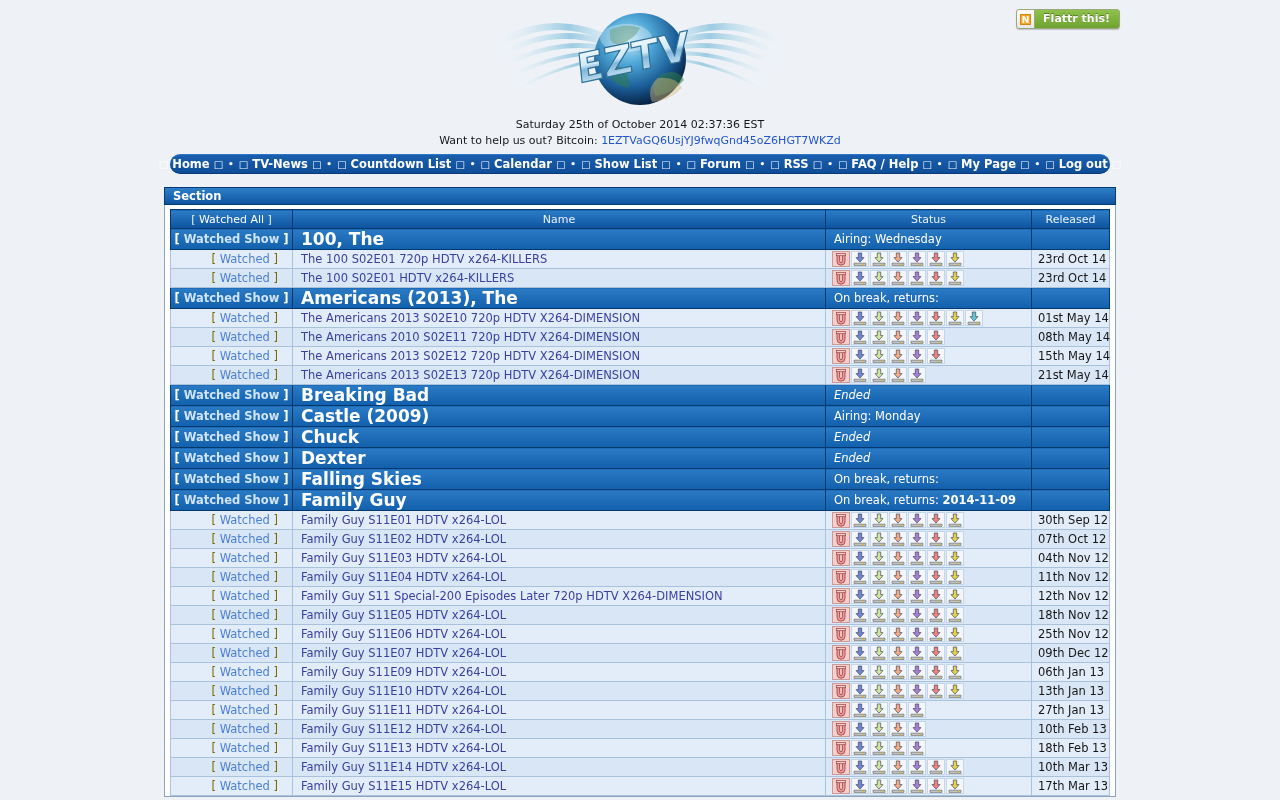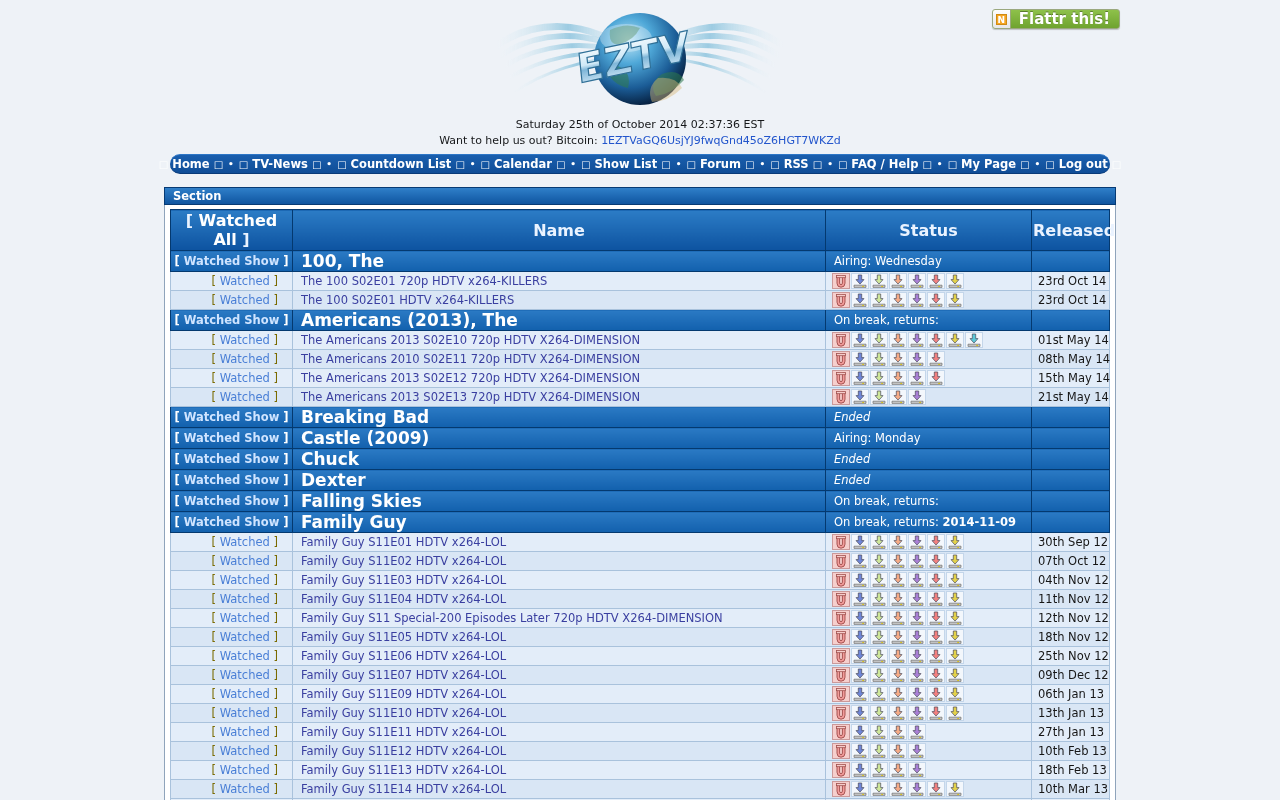--- a/index.html
+++ b/index.html
@@ -33,21 +33,21 @@
     width: 18px; background: linear-gradient(#fdfdfd,#e7e7e7);
     display:flex; align-items:center; justify-content:center;
     border-right: 1px solid #9aa87e;
   }
   #flattr .fl-ico i {
     display:block; width:11px; height:11px; background:#f5a623;
     border:1px solid #d08a12; font-style: normal; font-size: 9px;
     color:#fff; line-height: 10px; text-align:center; font-weight:bold;
   }
   #flattr .fl-txt {
-    color:#fff; font-size:15px; font-weight:bold; line-height:18px;
+    color:#fff; font-size:11px; font-weight:bold; line-height:18px;
     padding: 0 9px 0 8px; text-shadow: 0 -1px 0 rgba(0,0,0,.35);
   }
 
   
   .center-line { text-align: center; font-size: 11px; color: #16181a; }
   #datetime { margin-top: 0px; line-height: 14px; }
   #bitcoin-line { line-height: 18px; }
   #bitcoin-line .bc-addr { color:#2255cc; text-decoration:none; }
 
   
@@ -95,21 +95,21 @@
   }
 
   table.shows { width: 100%; border-collapse: collapse; table-layout: fixed; }
   table.shows col.c-watch { width: 122px; }
   table.shows col.c-name  { width: auto; }
   table.shows col.c-stat  { width: 206px; }
   table.shows col.c-rel   { width: 78px; }
 
   table.shows th {
     background: linear-gradient(#2c7cc6, #0d53a0);
-    color: #eaf3ff; font-size: 16px; font-weight: bold;
+    color: #eaf3ff; font-size: 11px; font-weight: normal;
     height: 19px; text-align: center;
     border: 1px solid #04396f;
   }
   table.shows td { border: 1px solid #a9c2dc; padding: 0; }
 
   
   tr.showrow td {
     background: linear-gradient(#2b7ac4, #1260ad);
     border: 1px solid #04396f;
     color: #fff; height: 21px;

